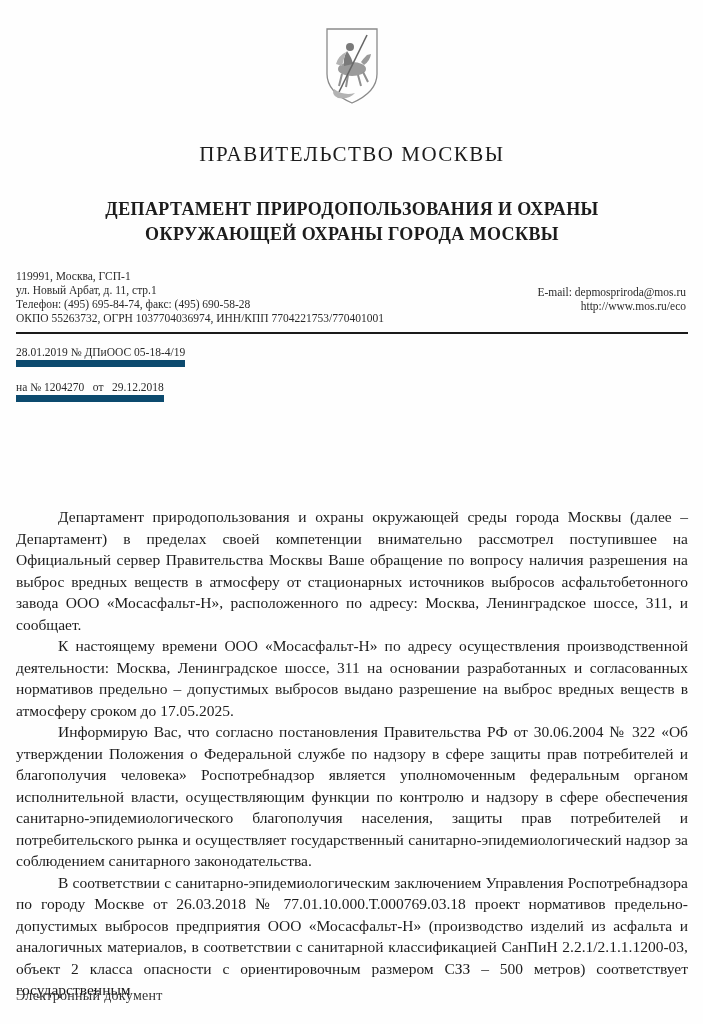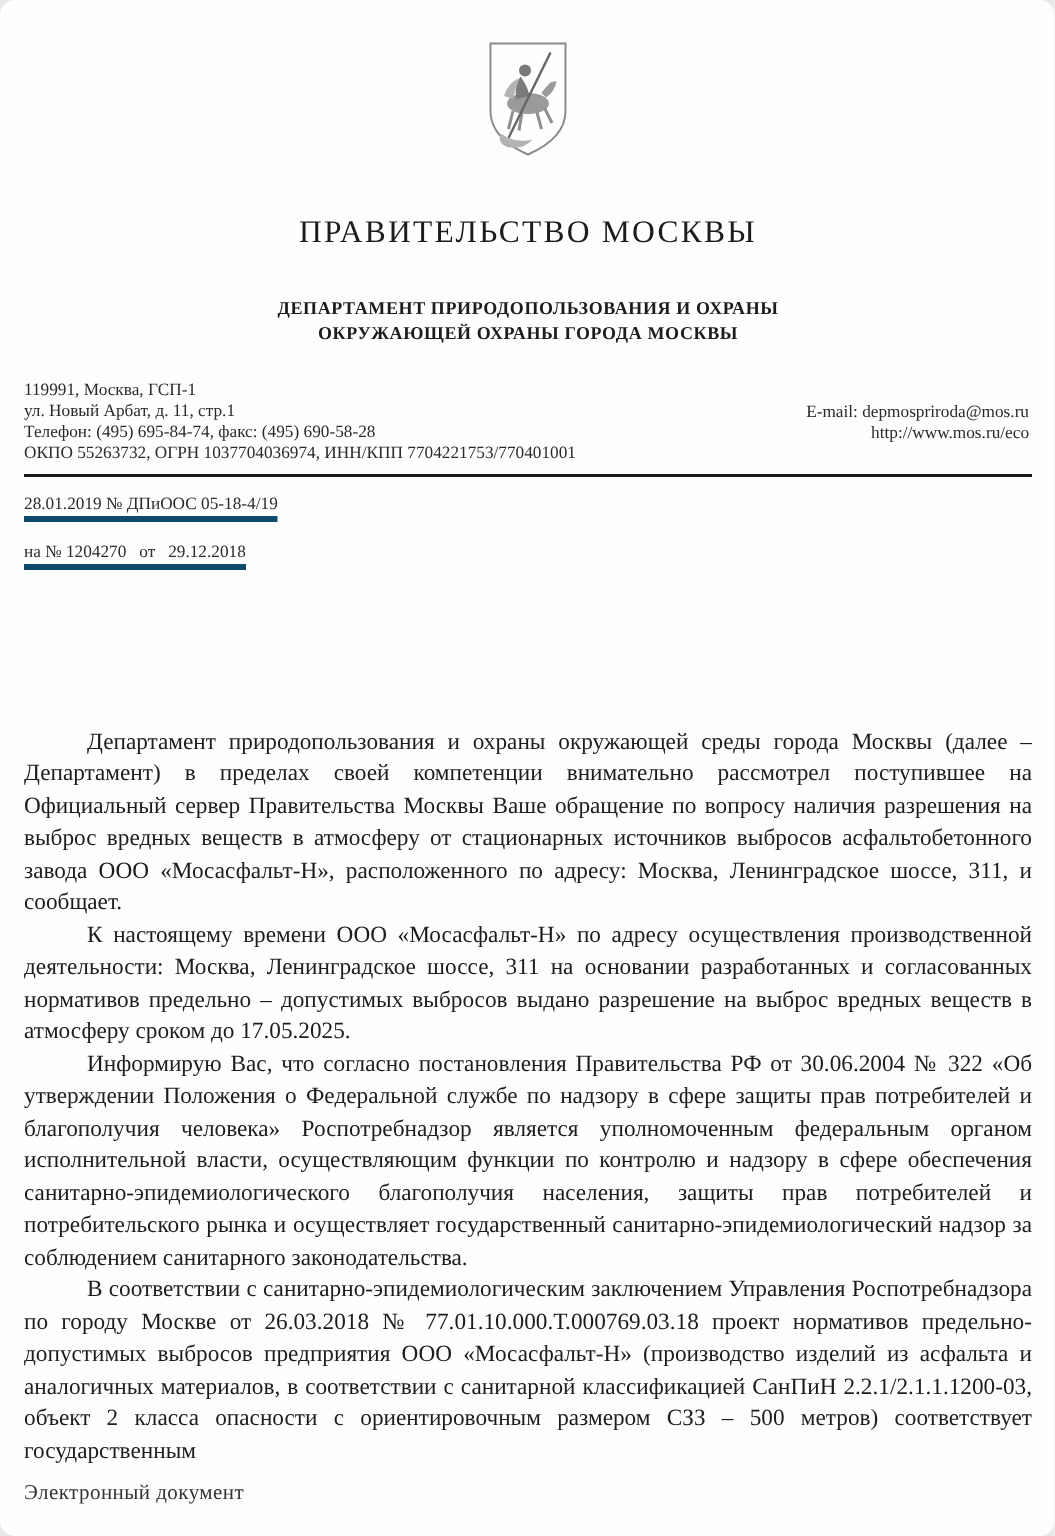--- a/index.html
+++ b/index.html
@@ -11,37 +11,36 @@
     position: relative;
     width: 703px;
     height: 1024px;
     margin: 0 auto;
     background: #fefefe;
     box-sizing: border-box;
     padding: 26px 15px 0 16px;
     overflow: hidden;
     font-family: "Liberation Serif", serif;
     color: #1c1c1c;
-    border-radius: 10px;
   }
   .emblem {
     text-align: center;
     height: 82px;
   }
   .gov-title {
     margin: 34px 0 0 0;
     text-align: center;
     font-size: 21px;
     font-weight: normal;
     letter-spacing: 1.5px;
   }
   .dept-title {
     margin: 30px 0 0 0;
     text-align: center;
-    font-size: 12px;
+    font-size: 18px;
     font-weight: bold;
     line-height: 1.4;
     letter-spacing: 0.4px;
   }
   .contacts {
     margin-top: 22px;
     display: flex;
     justify-content: space-between;
     align-items: center;
     font-size: 11.5px;
@@ -60,21 +59,21 @@
   }
   .ref {
     margin-top: 12px;
     font-size: 11.5px;
     color: #2a2a2a;
   }
   .ref + .ref { margin-top: 14px; }
   .ref span {
     white-space: pre;
     display: inline-block;
-    border-bottom: 4px solid #0c4a6e;
+    border-bottom: 7px solid #0c4a6e;
     padding-bottom: 2px;
   }
   .body-text {
     margin-top: 104px;
     font-size: 15.5px;
     line-height: 21.5px;
     text-align: justify;
   }
   .body-text p {
     margin: 0;

